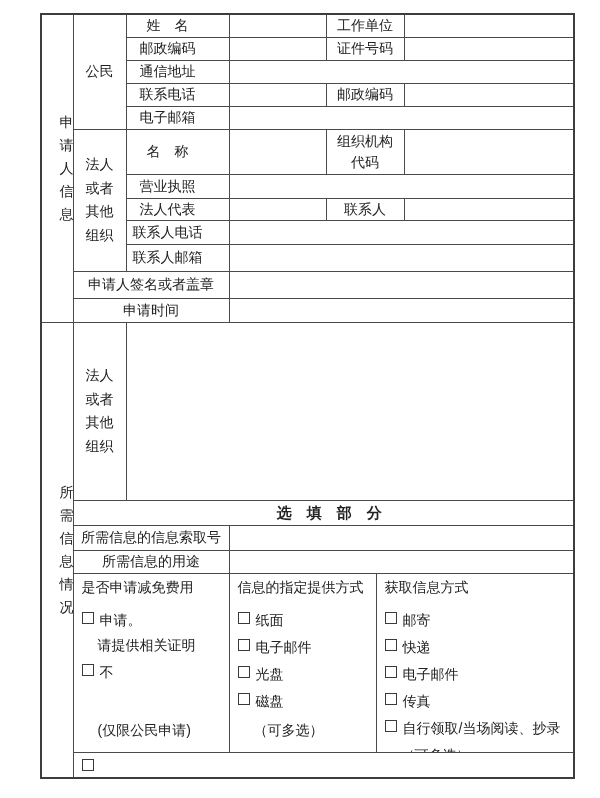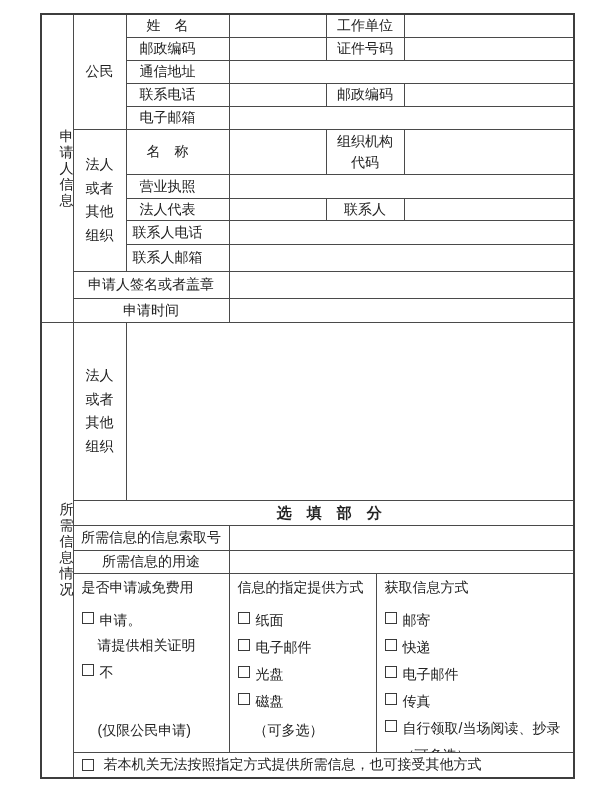--- a/index.html
+++ b/index.html
@@ -21,21 +21,21 @@
     text-align:center;vertical-align:middle;
     padding:0;overflow:hidden;
   }
   
   .rh22{height:22px}.rh23{height:23px}.rh24{height:24px}.rh25{height:25px}
   .rh26{height:26px}.rh27{height:27px}.rh45{height:45px}
   .rh178{height:178px}.rh179{height:179px}
   
   td.labc{padding-right:20px;white-space:nowrap;}
   td.nowrap{white-space:nowrap;}
-  .vwrap{display:inline-block;width:17px;word-break:break-all;line-height:16px;margin-left:16px;}
+  .vwrap{display:inline-block;width:17px;word-break:break-all;line-height:23px;margin-left:16px;}
   .v2wrap{display:inline-block;width:30px;word-break:break-all;line-height:23.5px;text-align:center;}
   .orgcode{display:inline-block;width:60px;word-break:break-all;line-height:21px;text-align:center;}
   td.optional{font-weight:bold;font-size:15px;padding-left:12px;}
   
   td.chkcell{vertical-align:top;text-align:left;}
   .chkwrap{
     display:flex;flex-direction:column;align-items:flex-start;
     box-sizing:border-box;height:177px;
     padding:5px 6px 12px 8px;text-align:left;
   }
@@ -224,19 +224,18 @@
             </div>
             <div class="chk-foot">（可多选）</div>
           </div>
         </td>
       </tr>
 
       <tr class="rh26">
         <td colspan="6">
           <div class="fallback">
             <span class="cb"></span>
-            <span>若本机关无法按照指定方式提供所需信息，也可接受其他方式</span>
           </div>
         </td>
       </tr>
     </tbody>
   </table>
 </div>
 
 </body></html>

